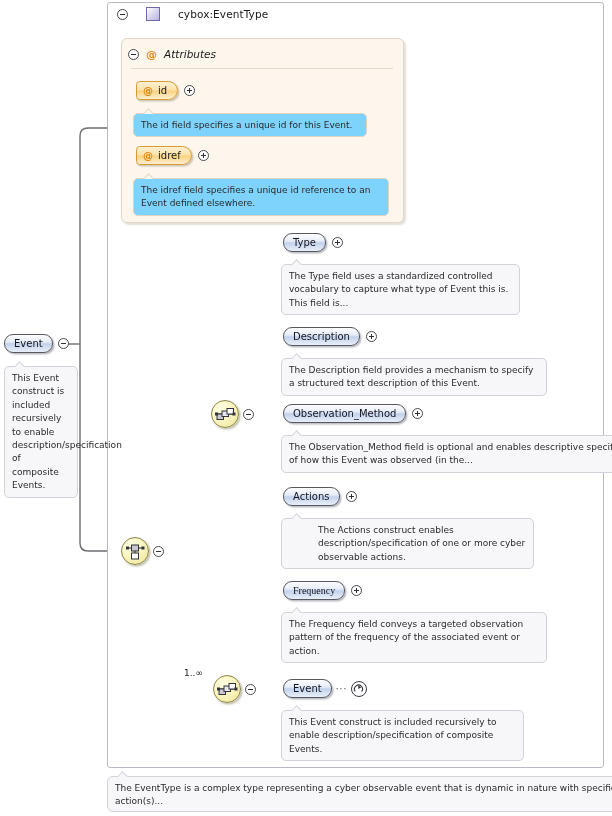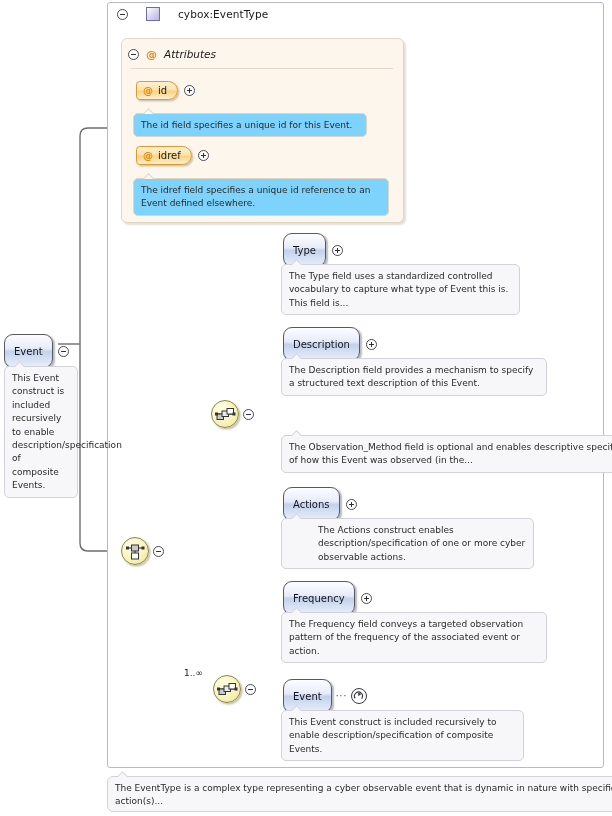--- a/index.html
+++ b/index.html
@@ -82,21 +82,21 @@
   .attr-pill .nm { font-size: 10px; color: #1a1a1a; }
 
   
   .el-pill {
     height: 19px;
     border: 1px solid #58585f;
     border-radius: 9px;
     background: linear-gradient(to bottom, #fdfdff 0%, #e6ecf8 42%, #c2d2ec 52%, #e9eff9 100%);
     box-sizing: border-box;
     display: flex; align-items: center; justify-content: center;
-    padding: 16px 9px;
+    padding: 1px 9px;
     box-shadow: 1.5px 1.5px 1.5px rgba(90,95,110,.42);
     font-size: 10px;
     color: #14141c;
     white-space: nowrap;
   }
 
   
   .note {
     background: #f7f7f9;
     border: 1px solid #d2d2da;
@@ -343,35 +343,39 @@
 
   <div class="abs" style="left:283px;top:327px;display:flex;align-items:center;gap:6px;">
     <span class="el-pill">Description</span>
     <span class="toggle plus"></span>
   </div>
   <div class="abs note" style="left:281px;top:358px;width:266px;">
     <span class="tip"></span>
     <span>The Description field provides a mechanism to specify a structured text description of this Event.</span>
   </div>
 
+  <div class="abs" style="left:283px;top:404px;display:flex;align-items:center;gap:6px;">
+    <span class="el-pill">Observation_Method</span>
+    <span class="toggle plus"></span>
+  </div>
   <div class="abs note" style="left:281px;top:435px;width:380px;">
     <span class="tip"></span>
     <span>The Observation_Method field is optional and enables descriptive specification of how this Event was observed (in the...</span>
   </div>
 
   <div class="abs" style="left:283px;top:487px;display:flex;align-items:center;gap:6px;">
     <span class="el-pill">Actions</span>
     <span class="toggle plus"></span>
   </div>
   <div class="abs note" style="left:281px;top:518px;width:253px;padding-left:36px;">
     <span class="tip"></span>
     <span>The Actions construct enables description/specification of one or more cyber observable actions.</span>
   </div>
 
-  <div class="abs" style="left:283px;top:581px;display:flex;align-items:center;gap:6px;">
+  <div class="abs" style="left:283px;top:581px;display:flex;align-items:center;gap:6px;font-family:Liberation Serif, serif;">
     <span class="el-pill">Frequency</span>
     <span class="toggle plus"></span>
   </div>
   <div class="abs note" style="left:281px;top:612px;width:266px;">
     <span class="tip"></span>
     <span>The Frequency field conveys a targeted observation pattern of the frequency of the associated event or action.</span>
   </div>
 
   <div class="abs" style="left:283px;top:679px;display:flex;align-items:center;gap:4px;">
     <span class="el-pill">Event</span>

